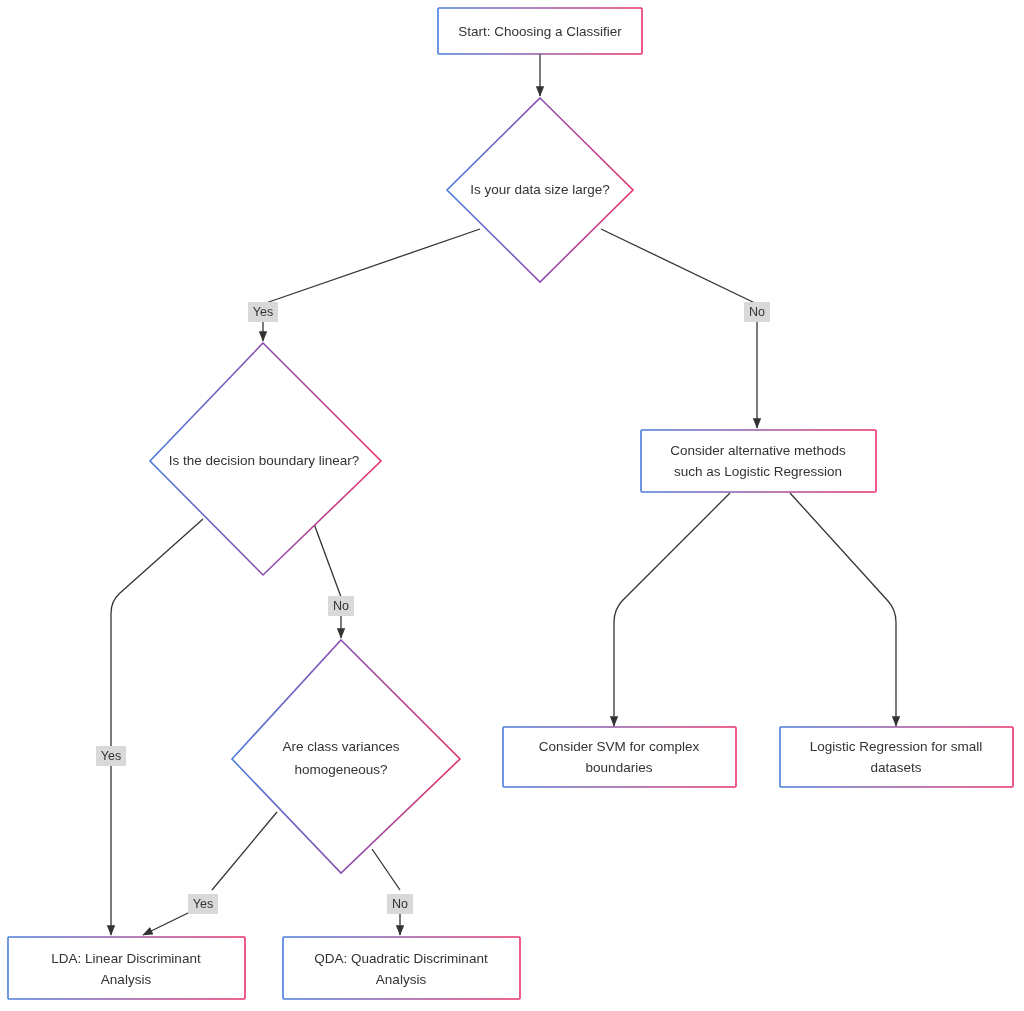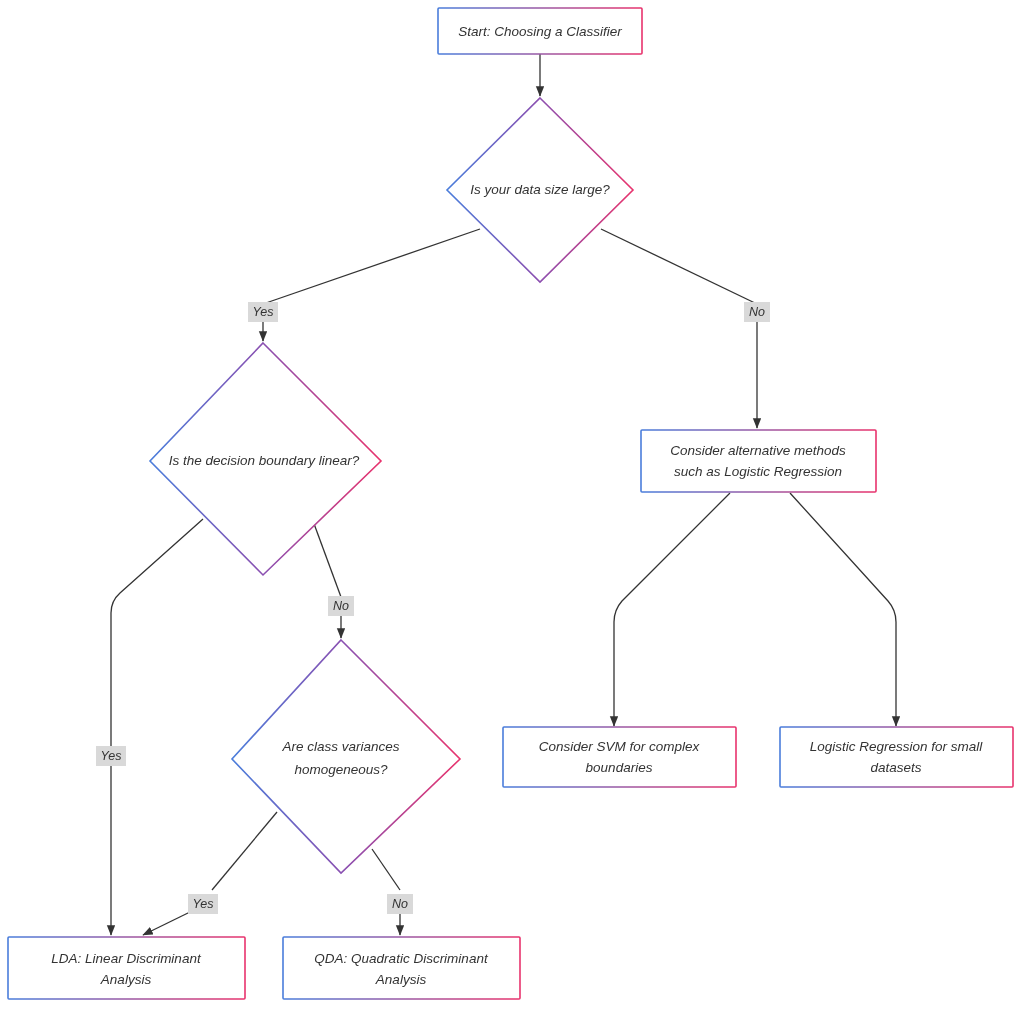--- a/index.html
+++ b/index.html
@@ -11,21 +11,20 @@
     width: 1024px;
     height: 1011px;
     font-family: "Liberation Sans", sans-serif;
     overflow: hidden;
   }
   #flowchart-root {
     position: relative;
     width: 1024px;
     height: 1011px;
     background: #ffffff;
-    font-style: italic;
   }
   svg#diagram {
     display: block;
     width: 1024px;
     height: 1011px;
   }
   .node-label {
     font-family: "Liberation Sans", sans-serif;
     font-size: 13.5px;
     fill: #333333;

